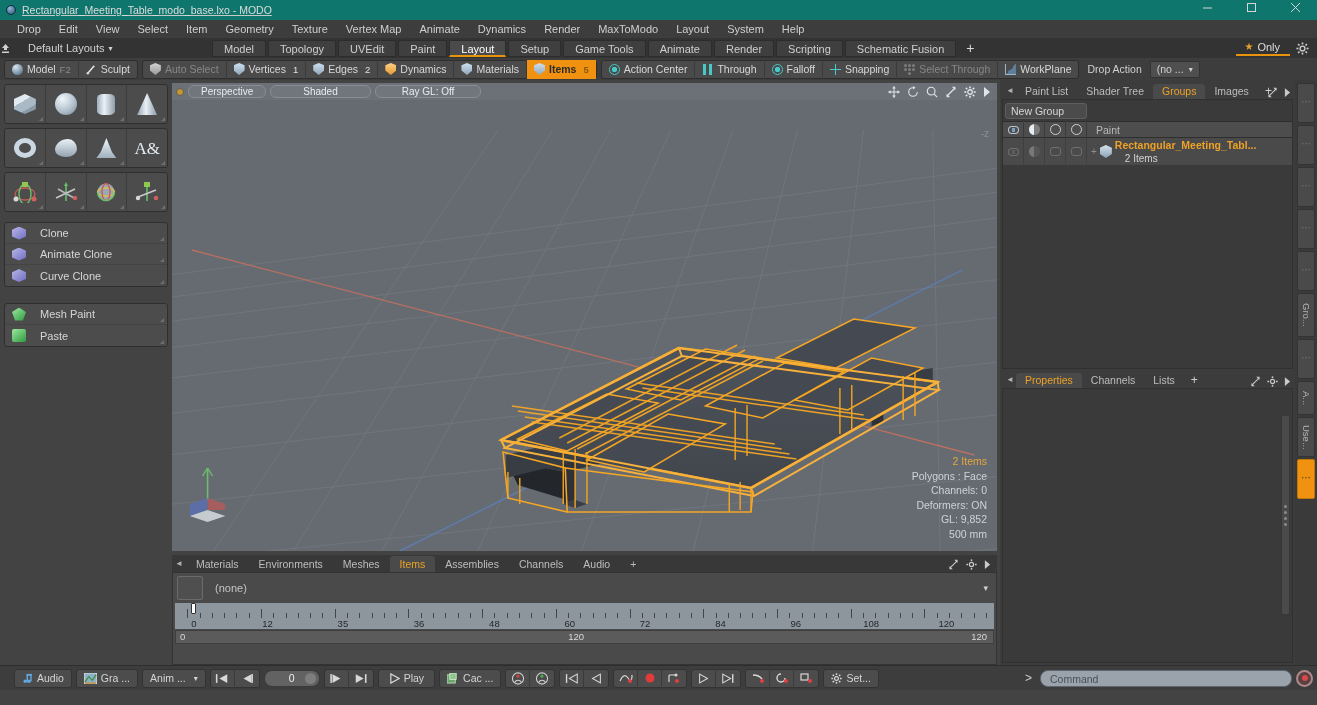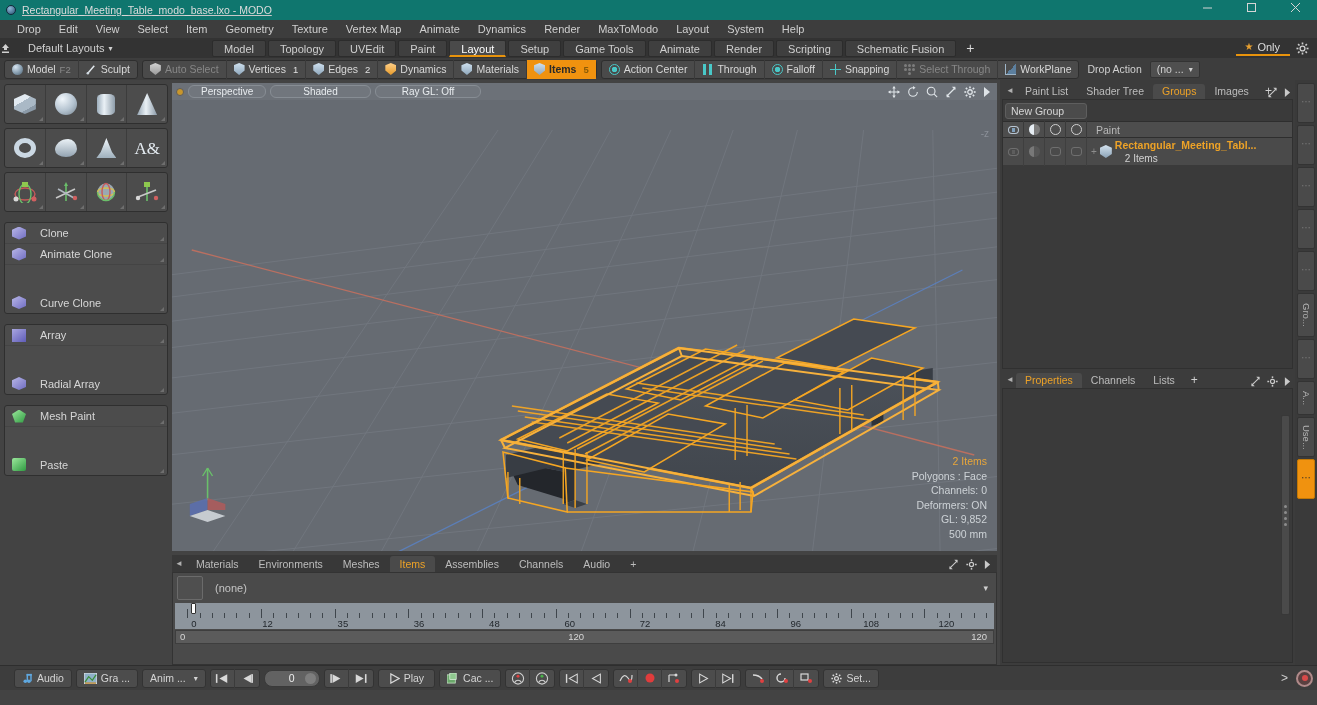--- a/index.html
+++ b/index.html
@@ -97,21 +97,21 @@
   .leftpanel { width:172px; flex:none; background:#434343; padding:4px 4px 0 4px; }
   .tileblock { background:#4c4c4c; border:1px solid #2f2f2f; border-radius:3px; display:flex; margin-bottom:4px; }
   .tile { flex:1; height:38px; display:flex; align-items:center; justify-content:center;
           border-right:1px solid #3c3c3c; position:relative; }
   .tile:last-child { border-right:none; }
   .tile:after { content:""; position:absolute; right:2px; bottom:2px; width:0;height:0;
                 border-left:4px solid transparent; border-bottom:4px solid #6e6e6e; }
   .listbtn-grp { background:#4c4c4c; border:1px solid #2f2f2f; border-radius:3px; margin-bottom:4px; overflow:hidden;}
   .listbtn { height:21px; display:flex; align-items:center; gap:14px; padding:0 7px;
              font-size:11px; color:#d6d6d6; border-bottom:1px solid #444; position:relative;}
-  .listbtn:last-child { border-bottom:none;margin-top:27px; }
+  .listbtn:last-child { border-bottom:none; }
   .listbtn:after { content:""; position:absolute; right:3px; bottom:2px; width:0;height:0;
                 border-left:4px solid transparent; border-bottom:4px solid #6e6e6e; }
   .sep-gap { height:6px; }
 
   
   .g-cube{width:22px;height:20px;background:linear-gradient(150deg,#e2eaf1 0 38%,#aab9c6 38% 70%,#8b9aa8 70%);
           clip-path:polygon(50% 0,100% 25%,100% 76%,50% 100%,0 76%,0 25%);}
   .g-ball{width:22px;height:22px;border-radius:50%;
           background:radial-gradient(circle at 34% 28%,#f0f6fb,#b3c2cf 55%,#76848f);}
   .g-cyl{width:18px;height:21px;border-radius:6px/4px;
@@ -514,30 +514,20 @@
           <span>Animate Clone</span>
         </div>
         <div class="listbtn">
           <span class="clone-ic"></span>
           <span>Curve Clone</span>
         </div>
       </div>
 
       <div class="sep-gap"></div>
 
-      <div class="listbtn-grp">
-        <div class="listbtn">
-          <span class="arr-ic"></span>
-          <span>Array</span>
-        </div>
-        <div class="listbtn">
-          <span class="clone-ic"></span>
-          <span>Radial Array</span>
-        </div>
-      </div>
 
       <div class="sep-gap"></div>
 
       <div class="listbtn-grp">
         <div class="listbtn">
           <span class="mp-ic"></span>
           <span>Mesh Paint</span>
         </div>
         <div class="listbtn">
           <span class="mp-ic" style="border-radius:2px;clip-path:none"></span>
@@ -1177,19 +1167,20 @@
               <line x1="13.5" y1="2.5" x2="11.7" y2="4.3"></line>
               <line x1="4.3" y1="11.7" x2="2.5" y2="13.5"></line>
             </g>
           </svg>
       </span>
       <span>Set...</span>
     </span>
 
     <span class="cmdwrap">
       <span class="cmdarrow">&gt;</span>
+      <span class="cmdinput">Command</span>
       <span class="recdot">
           <i></i>
         </span>
     </span>
   </div>
 
 </div>
 
 </body></html>

